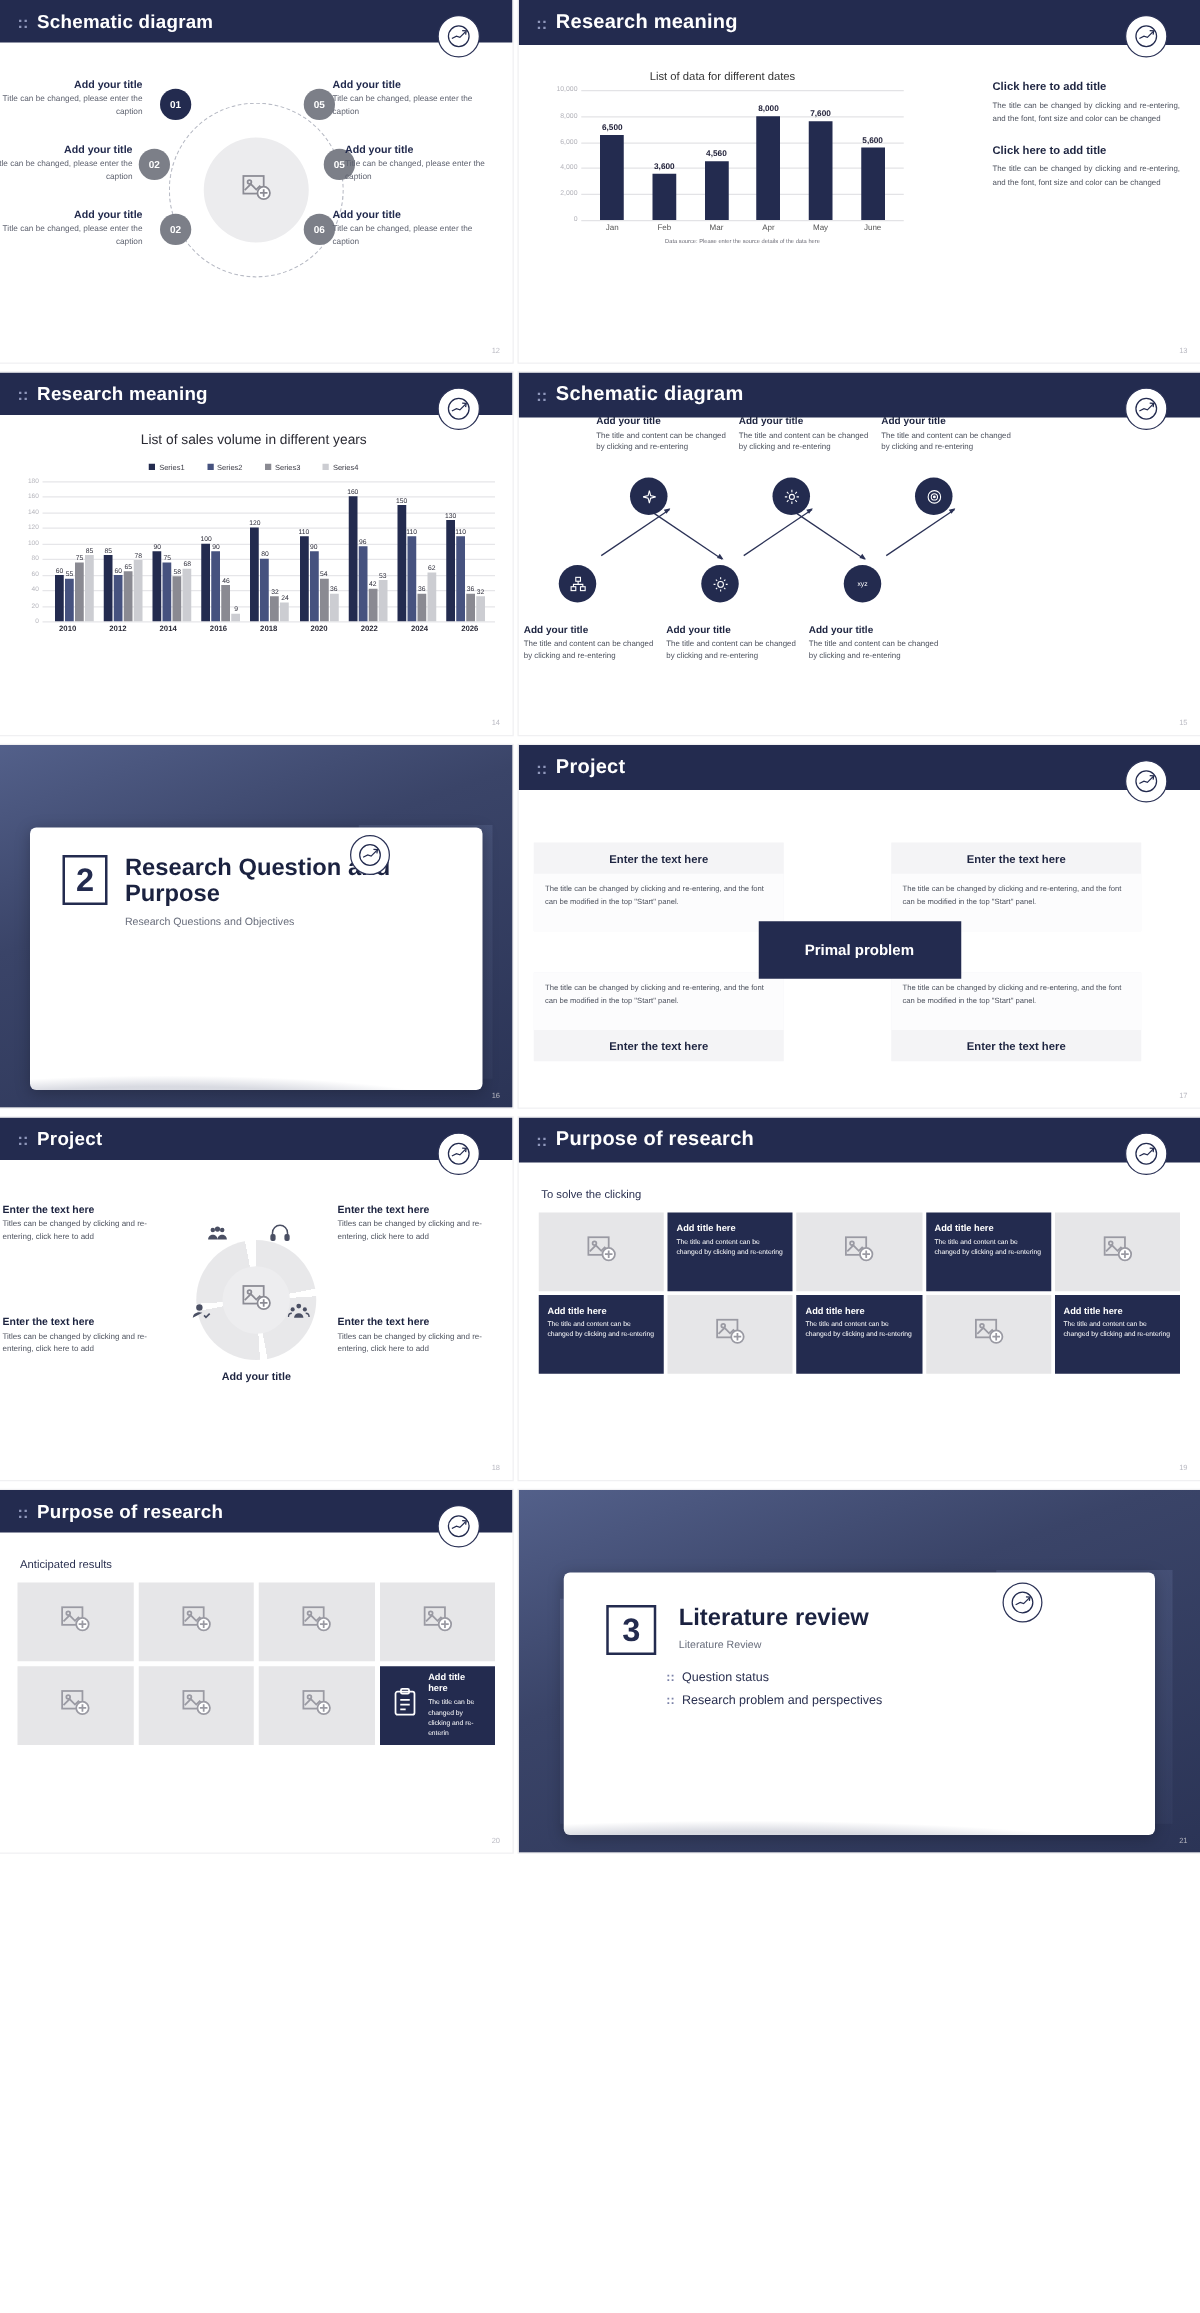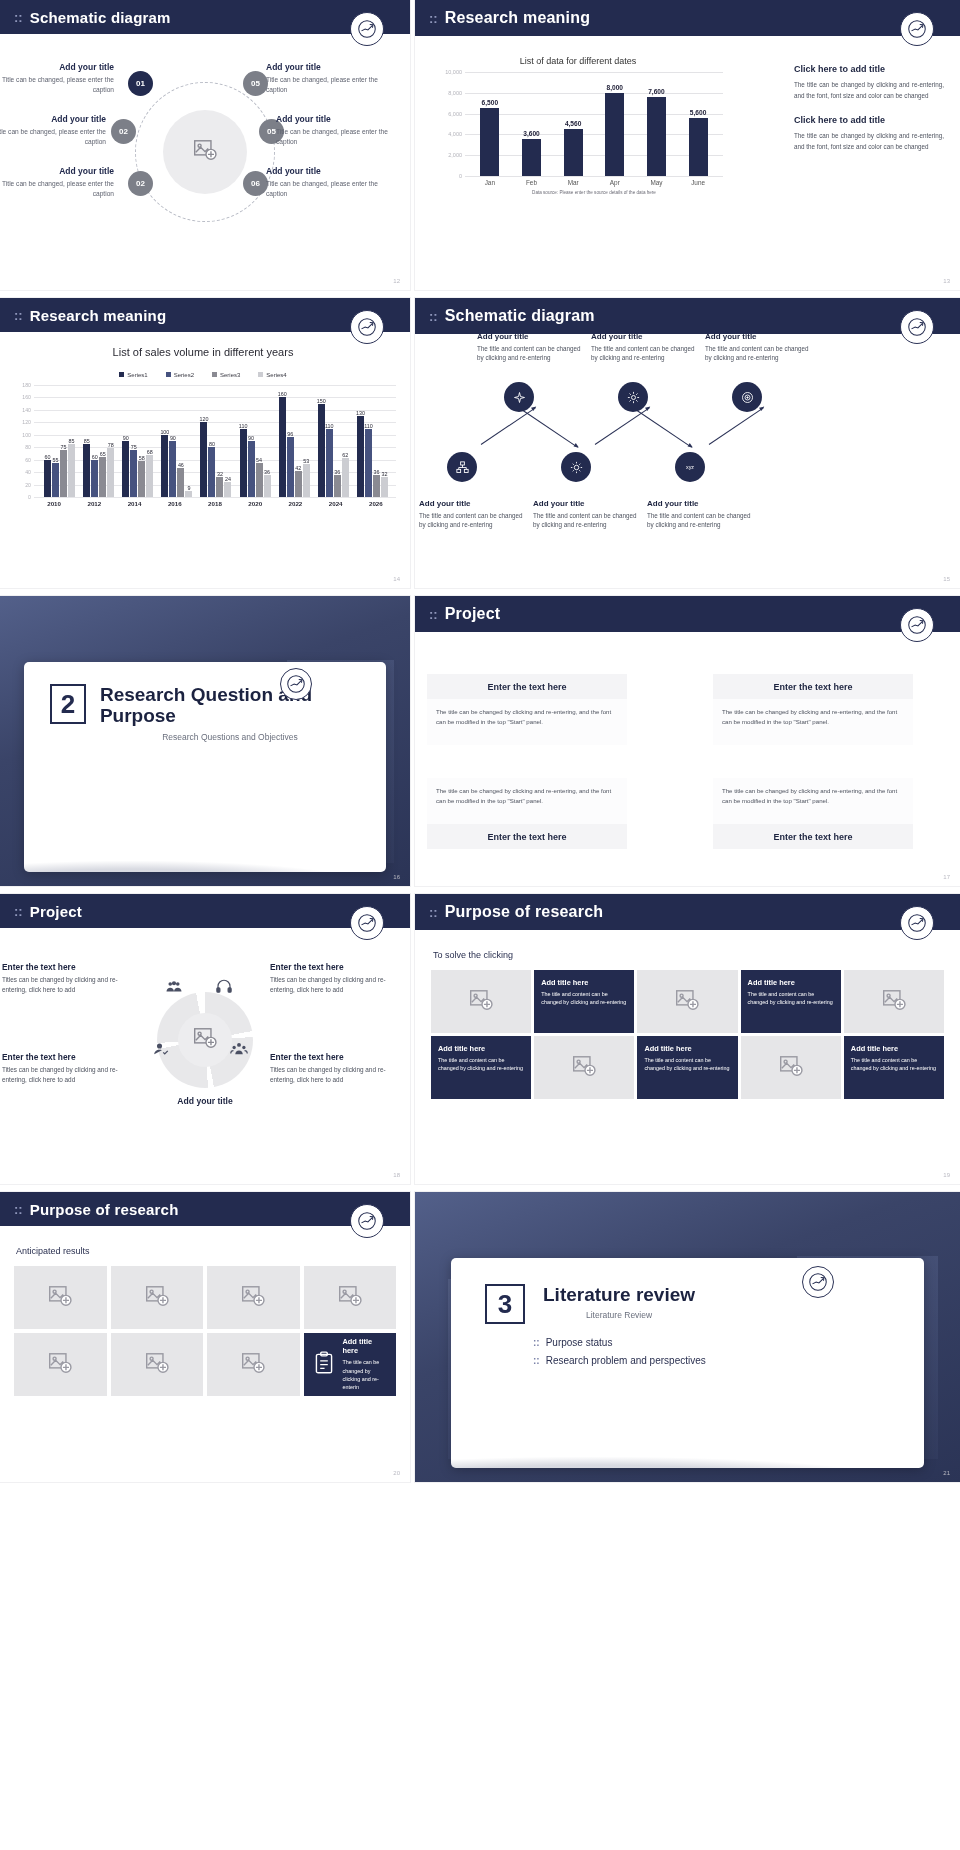--- a/index.html
+++ b/index.html
@@ -102,21 +102,21 @@
           border-radius:5px; box-shadow:0 2px 12px rgba(0,0,0,.25); overflow:hidden; }
   .card .wave { position:absolute; left:0; right:0; bottom:0; height:72px;
       background:
         radial-gradient(ellipse 110% 60% at 30% 120%, rgba(40,50,90,.18) 0 40%, transparent 60%),
         radial-gradient(ellipse 80% 50% at 75% 130%, rgba(40,50,90,.14) 0 40%, transparent 60%);
   }
   .card .inner2 { position:relative; padding:22px 26px; }
   .numbox { width:40px; height:40px; border:2px solid #232b4f; display:flex; align-items:center;
             justify-content:center; font-size:26px; font-weight:bold; color:#232b4f; }
   .sect h2 { font-size:19px; font-weight:bold; color:#1b2240; line-height:1.12; }
-  .sect .sub { font-size:8.5px; color:#6a6f7d; margin-top:5px;text-align:center; }
+  .sect .sub { font-size:8.5px; color:#6a6f7d; margin-top:5px; }
   .sect ul { list-style:none; margin-top:13px; }
   .sect ul li { font-size:10px; color:#2a3050; margin:7px 0; }
   .sect ul li b { color:#7b82a8; margin-right:6px; font-weight:bold; }
 
   
   .s17 .bx { position:absolute; width:200px; background:#f4f4f6; }
   .s17 .bx .h { text-align:center; font-size:9px; font-weight:bold; color:#1d2440; padding:8px 0 7px; }
   .s17 .bx .c { background:#fcfcfd; padding:8px 9px; font-size:6.1px; line-height:1.7; color:#4e535f; min-height:46px; }
   .s17 .center { position:absolute; left:50%; top:50%; transform:translate(-50%,-50%);
                  width:162px; height:46px; background:#232b4f; color:#fff; font-size:12px;
@@ -635,20 +635,21 @@
         <div class="c">The title can be changed by clicking and re-entering, and the font can be modified in the top "Start" panel.</div>
       </div>
       <div class="bx" style="left:12px; top:146px;">
         <div class="c">The title can be changed by clicking and re-entering, and the font can be modified in the top "Start" panel.</div>
         <div class="h">Enter the text here</div>
       </div>
       <div class="bx" style="left:298px; top:146px;">
         <div class="c">The title can be changed by clicking and re-entering, and the font can be modified in the top "Start" panel.</div>
         <div class="h">Enter the text here</div>
       </div>
+      <div class="center">Primal problem</div>
     </div>
     <div class="pg">17</div>
   </div>
 
   <div class="slide left s18">
     <div class="hdr">
       <span class="dots">::</span>
       <span class="ttl">Project</span>
     </div>
     <div class="badge">
@@ -924,21 +925,21 @@
         </div>
         <div class="inner2" style="padding:26px 34px;">
           <div style="display:flex; align-items:flex-start; gap:18px;">
             <div class="numbox">3</div>
             <div>
               <h2>Literature review</h2>
               <div class="sub">Literature Review</div>
             </div>
           </div>
           <ul style="margin-left:48px;">
-            <li><b>::</b><span>Purpose status</span></li>
+            <li><b>::</b><span>Question status</span></li>
             <li><b>::</b><span>Research problem and perspectives</span></li>
           </ul>
         </div>
       </div>
     </div>
     <div class="pg">21</div>
   </div>
 
 </div>
 

